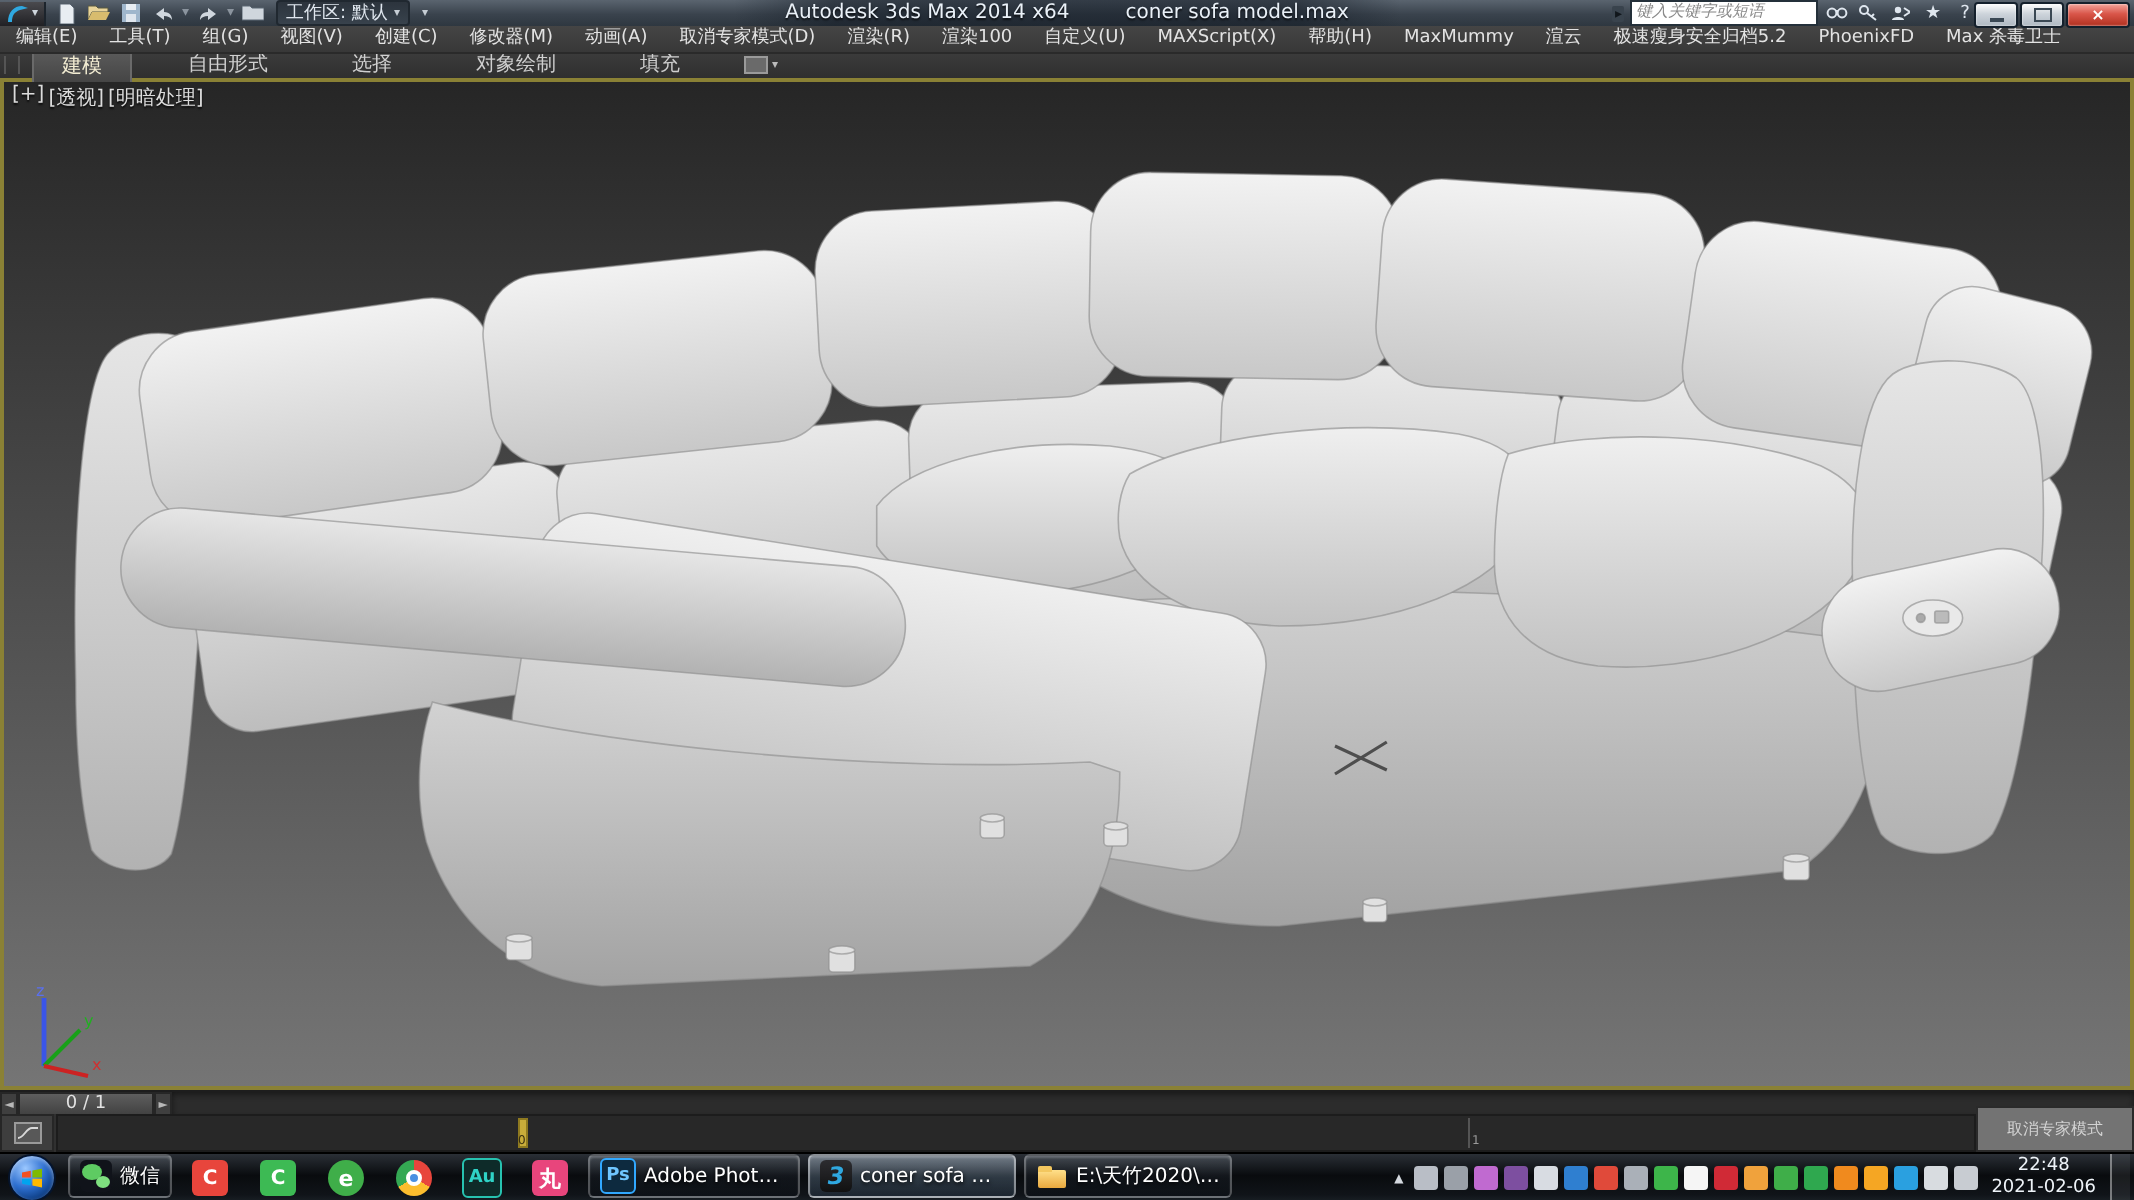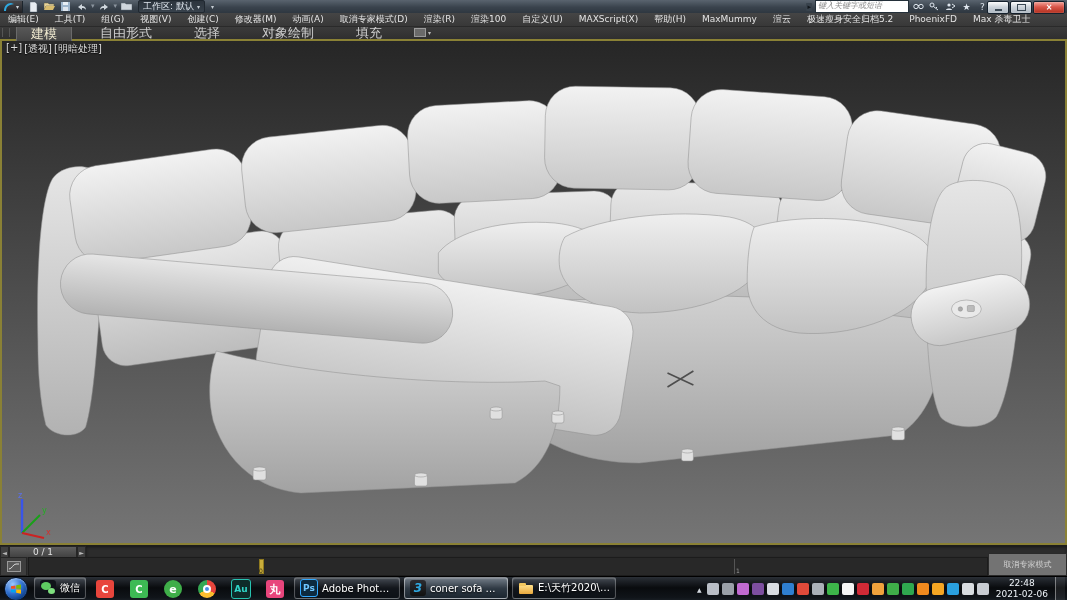--- a/index.html
+++ b/index.html
@@ -40,21 +40,21 @@
   .glyph-min{width:7px;height:2px;background:#3a4854;margin-top:4px}
   .glyph-max{width:7px;height:5px;border:1px solid #3a4854;background:transparent}
   
   .menubar{position:absolute;left:0;top:13px;width:1067px;height:13px;background:linear-gradient(#454545,#383838);
     display:flex;align-items:center;z-index:29;border-bottom:1px solid #2a2a2a}
   .menu-item{color:#e3e3e3;font-size:9px;padding:0 8px;white-space:nowrap;line-height:13px}
   
   .ribbon{position:absolute;left:0;top:26px;width:1067px;height:13px;background:linear-gradient(#3c3c3c,#2f2f2f);
     display:flex;align-items:center;z-index:28}
   .ribbon-grip{width:6px;height:9px;margin:0 6px 0 2px;border-left:1px solid #555;border-right:1px solid #555}
-  .ribbon-tab{color:#cfcfcf;font-size:13px;padding:1px 14px;margin-right:14px;line-height:13px;white-space:nowrap}
+  .ribbon-tab{color:#cfcfcf;font-size:10px;padding:1px 14px;margin-right:14px;line-height:13px;white-space:nowrap}
   .ribbon-tab.active{background:linear-gradient(#5a5a5a,#454545);color:#f2ecd2;border:1px solid #6a6a6a;border-bottom:none}
   .ribbon-min{display:flex;align-items:center;gap:2px;margin-left:4px}
   .ribbon-min .box{width:10px;height:7px;border:1px solid #9a9a9a;background:#6a6a6a}
   .ribbon-min .dd{color:#bbb;font-size:6px}
   
   .viewport{position:absolute;left:0;top:39px;width:1067px;height:506px;box-sizing:border-box;
     border:2px solid #8a8135;background:linear-gradient(#262626,#757575);z-index:1;overflow:hidden}
   .vp-label{position:absolute;left:4px;top:1px;display:flex;gap:2px;font-size:10px;color:#dcdcdc;z-index:5;
     text-shadow:0 1px 1px rgba(0,0,0,.8)}
   .vp-svg{position:absolute;left:0;top:0;width:100%;height:100%}
@@ -167,20 +167,24 @@
       <svg width="11" height="9" viewBox="0 0 11 9">
           <path d="M0,8 v-7 h4 l1,1 h6 v6 z" fill="#cfd6dd" stroke="#5a6672" stroke-width=".5"></path>
         </svg>
     </span>
     <span class="wsbox">
       <span>工作区: 默认</span>
       <span class="dd">▾</span>
     </span>
     <span class="qa-ddbtn">▾</span>
   </div>
+  <div class="win-title">
+    <span>Autodesk 3ds Max  2014 x64</span>
+    <span>coner sofa model.max</span>
+  </div>
   <div class="search-cluster">
     <span class="flyout-arrow">▸</span>
     <span class="searchbox">
       <input placeholder="键入关键字或短语" style="">
     </span>
     <span class="tbico">
       <svg width="11" height="9" viewBox="0 0 11 9">
           <circle cx="3" cy="4.5" r="2.2" fill="none" stroke="#dfe6ee" stroke-width="1"></circle>
           <circle cx="8" cy="4.5" r="2.2" fill="none" stroke="#dfe6ee" stroke-width="1"></circle>
           <path d="M5,3.5 h1" stroke="#dfe6ee"></path>

